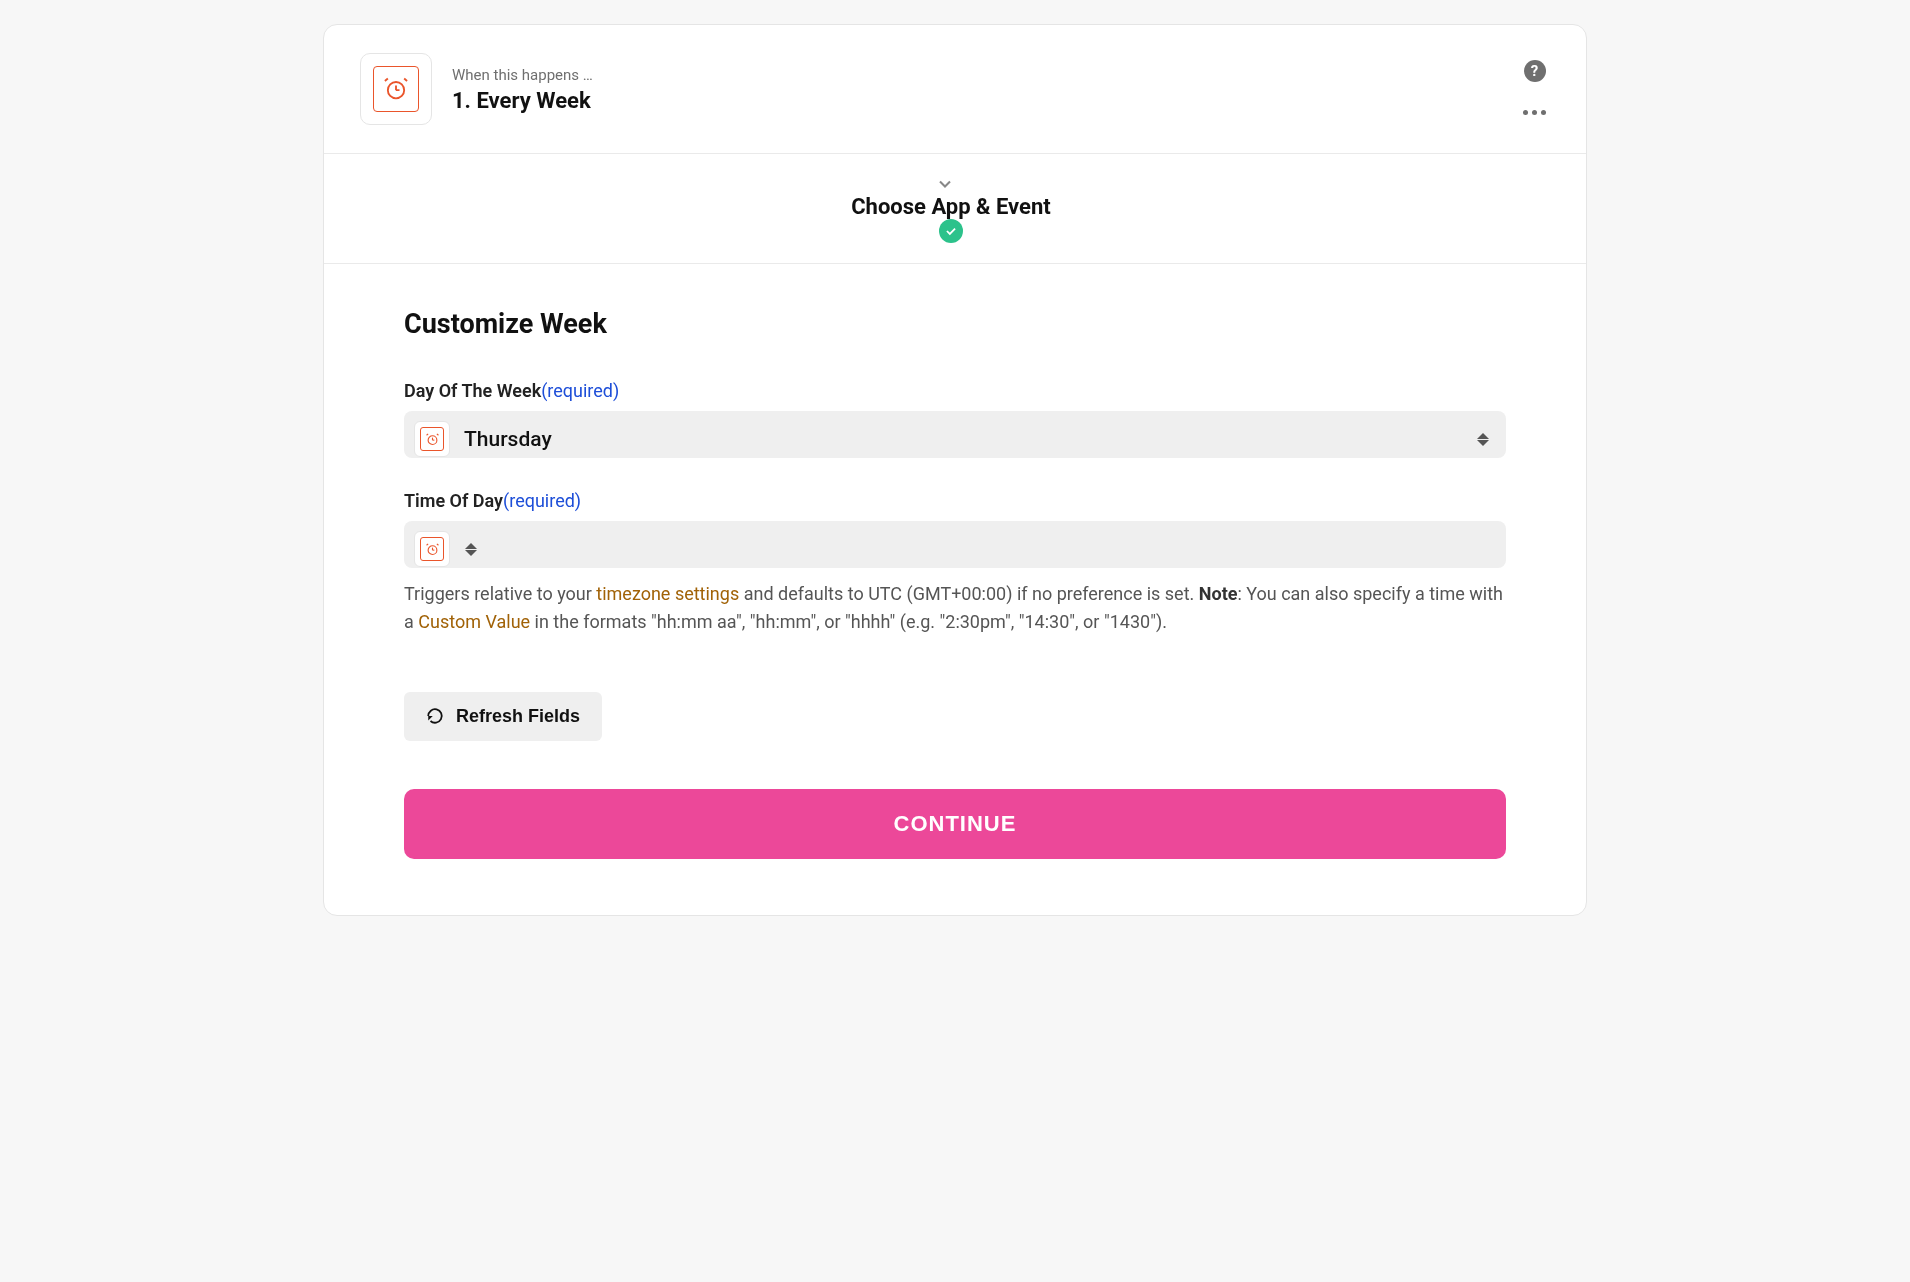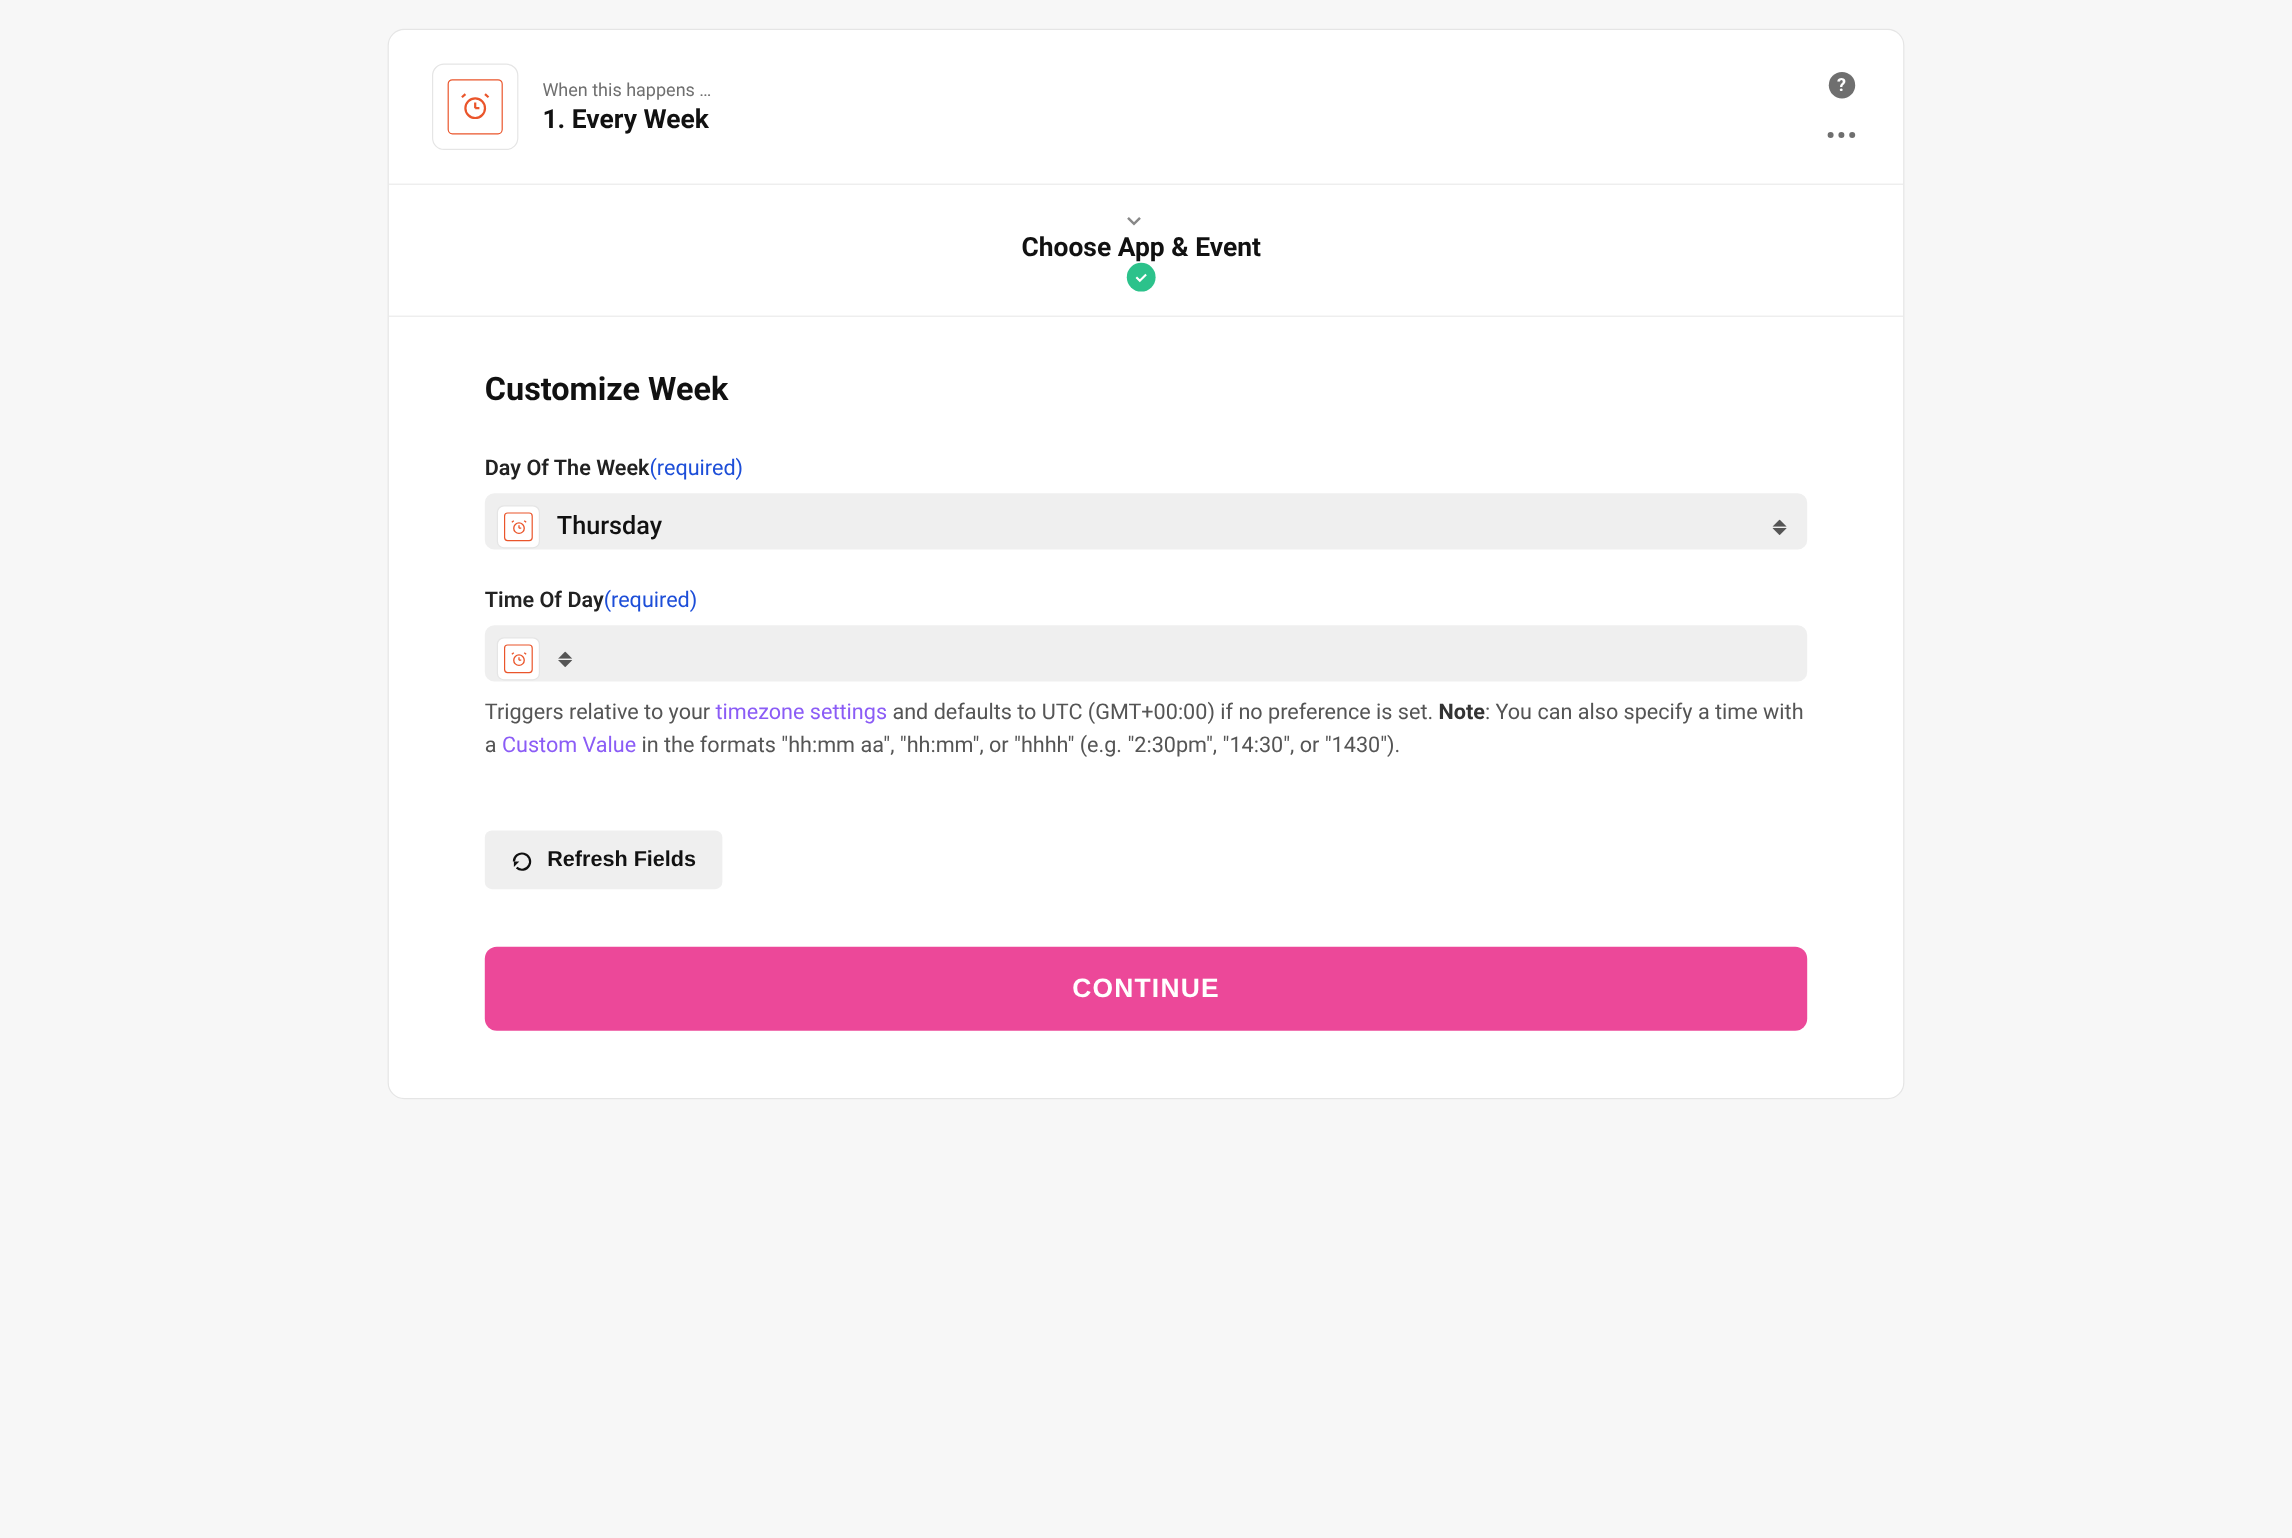--- a/index.html
+++ b/index.html
@@ -202,30 +202,30 @@
       align-items: center;
       gap: 1px;
     }
     .help-text {
       font-size: 18px;
       line-height: 1.55;
       color: #555;
       margin-top: 12px;
     }
     .help-text a {
-      color: #8b5cf6;
+      color: #a16207;
       text-decoration: none;
     }
     .help-text strong {
       color: #333;
       font-weight: 700;
     }
     .refresh-btn {
       display: inline-flex;
-      align-items: flex-end;
+      align-items: center;
       gap: 12px;
       background: #efefef;
       border: none;
       border-radius: 6px;
       padding: 14px 22px;
       font-size: 18px;
       font-weight: 700;
       color: #111;
       cursor: pointer;
       margin-top: 24px;

